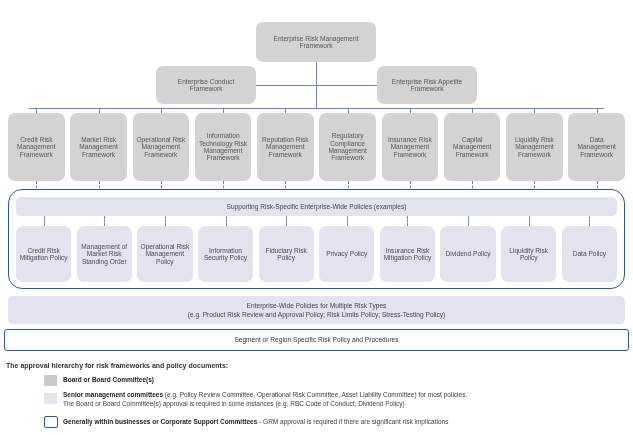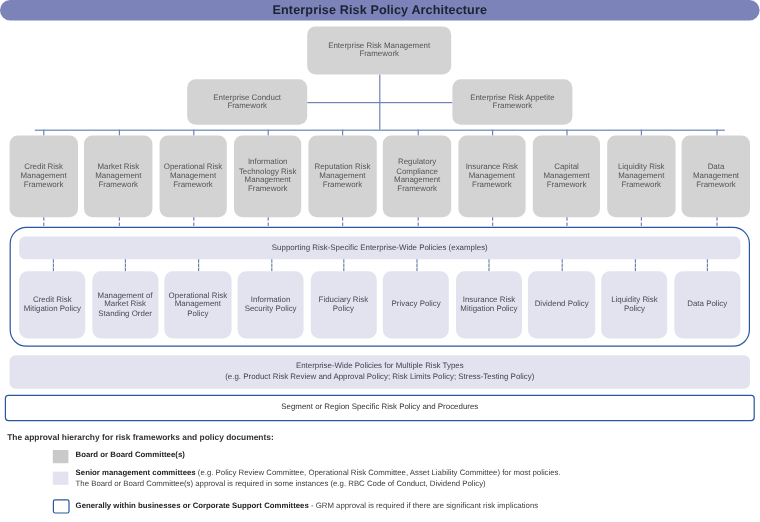--- a/index.html
+++ b/index.html
@@ -68,23 +68,20 @@
   .sw.lav-sw{background:#e2e3ef;}
   .sw.out-sw{background:#fff;border:1.4px solid #2a56a0;}
   .lg-text{position:absolute;font-size:6.5px;color:#3c3c3c;line-height:1.35;}
   .lg-text b{font-weight:bold;color:#222;}
 </style>
 </head>
 <body>
 
 <div id="canvas">
 
-  <div class="titlebar">
-    <span class="t">Enterprise Risk Policy Architecture</span>
-  </div>
 
   <div class="ln v" style="left:316px;top:62px;height:46px;"></div>
 
   <div class="ln h" style="left:256px;top:85px;width:61px;"></div>
 
   <div class="ln h" style="left:316px;top:85px;width:61px;"></div>
 
   <div class="ln h" style="left:29px;top:108px;width:575px;"></div>
 
   <div class="box gray fs7" style="left:256px;top:22px;width:120px;height:40px;padding:0 6px;">

